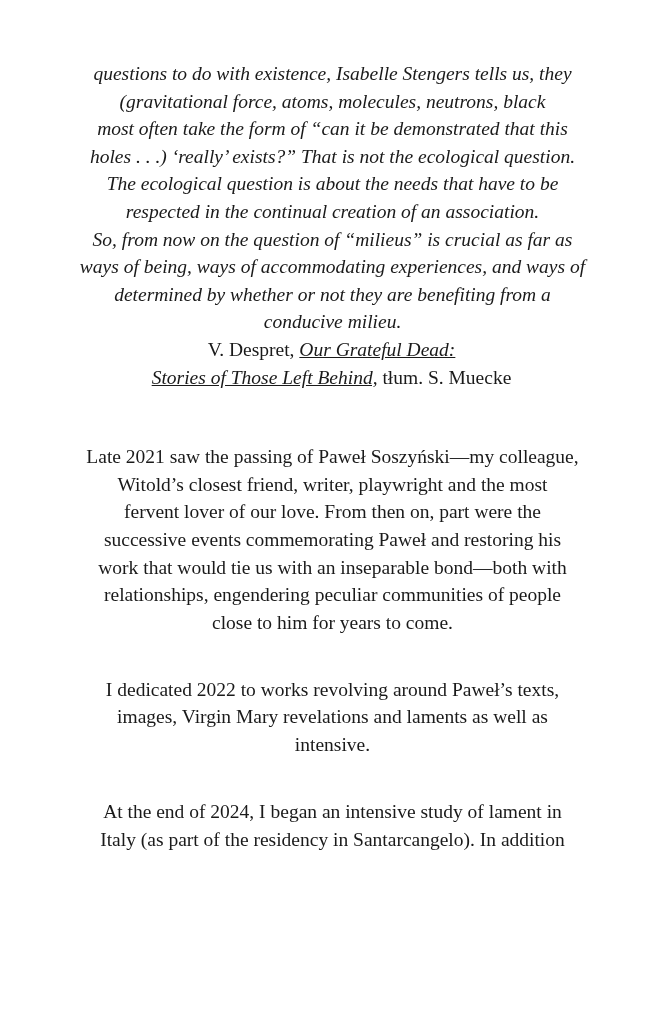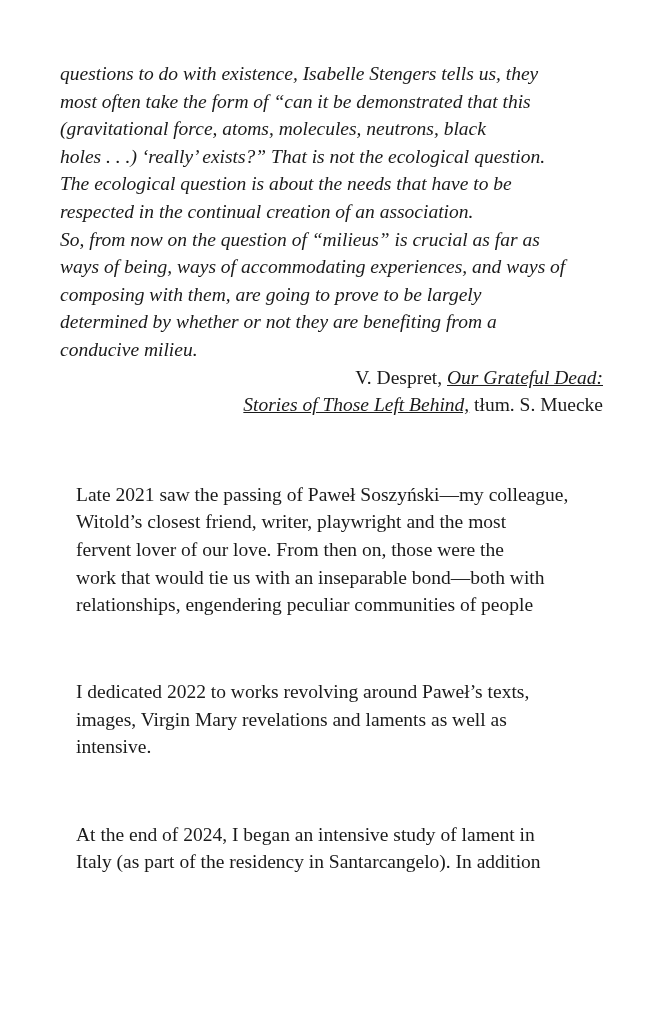--- a/index.html
+++ b/index.html
@@ -20,74 +20,76 @@
       left: 60px;
       top: 60px;
       width: 545px;
     }
     .line {
       display: block;
       white-space: nowrap;
       font-size: 19.5px;
       line-height: 27.6px;
       height: 27.6px;
+      text-align: center;
     }
     .quote .line {
       font-style: italic;
     }
     .attribution {
       text-align: right;
       width: 543px;
     }
     .attribution .line {
       font-style: normal;
     }
     .it { font-style: italic; text-decoration: underline; }
     .body-block {
       margin-top: 0;
     }
     .paragraph {
-      margin: 16px;
+      margin: 6px;
     }
     .gap-large { height: 46px; }
     .gap-para { height: 27.6px; }
   </style>
 </head>
 <body>
 
 <div class="page">
 
   <div class="quote">
     <span class="line">questions to do with existence, Isabelle Stengers tells us, they</span>
+    <span class="line">(gravitational force, atoms, molecules, neutrons, black</span>
     <span class="line">most often take the form of “can it be demonstrated that this</span>
-    <span class="line">(gravitational force, atoms, molecules, neutrons, black</span>
     <span class="line">holes . . .) ‘really’ exists?” That is not the ecological question.</span>
     <span class="line">The ecological question is about the needs that have to be</span>
     <span class="line">respected in the continual creation of an association.</span>
     <span class="line">So, from now on the question of “milieus” is crucial as far as</span>
     <span class="line">ways of being, ways of accommodating experiences, and ways of</span>
-    <span class="line">composing with them, are going to prove to be largely</span>
     <span class="line">determined by whether or not they are benefiting from a</span>
     <span class="line">conducive milieu.</span>
 
     <div class="attribution">
       <span class="line"><span>V. Despret, </span><span class="it">Our Grateful Dead:</span></span>
       <span class="line"><span class="it">Stories of Those Left Behind,</span><span> tłum. S. Muecke</span></span>
     </div>
   </div>
 
   <div class="gap-large"></div>
 
   <div class="body-block">
     <p class="paragraph">
       <span class="line">Late 2021 saw the passing of Paweł Soszyński—my colleague,</span>
       <span class="line">Witold’s closest friend, writer, playwright and the most</span>
-      <span class="line">fervent lover of our love. From then on, those were the</span>
+      <span class="line">fervent lover of our love. From then on, part were the</span>
+      <span class="line">successive events commemorating Paweł and restoring his</span>
       <span class="line">work that would tie us with an inseparable bond—both with</span>
       <span class="line">relationships, engendering peculiar communities of people</span>
+      <span class="line">close to him for years to come.</span>
     </p>
 
     <div class="gap-para"></div>
 
     <p class="paragraph">
       <span class="line">I dedicated 2022 to works revolving around Paweł’s texts,</span>
       <span class="line">images, Virgin Mary revelations and laments as well as</span>
       <span class="line">intensive.</span>
     </p>
 

